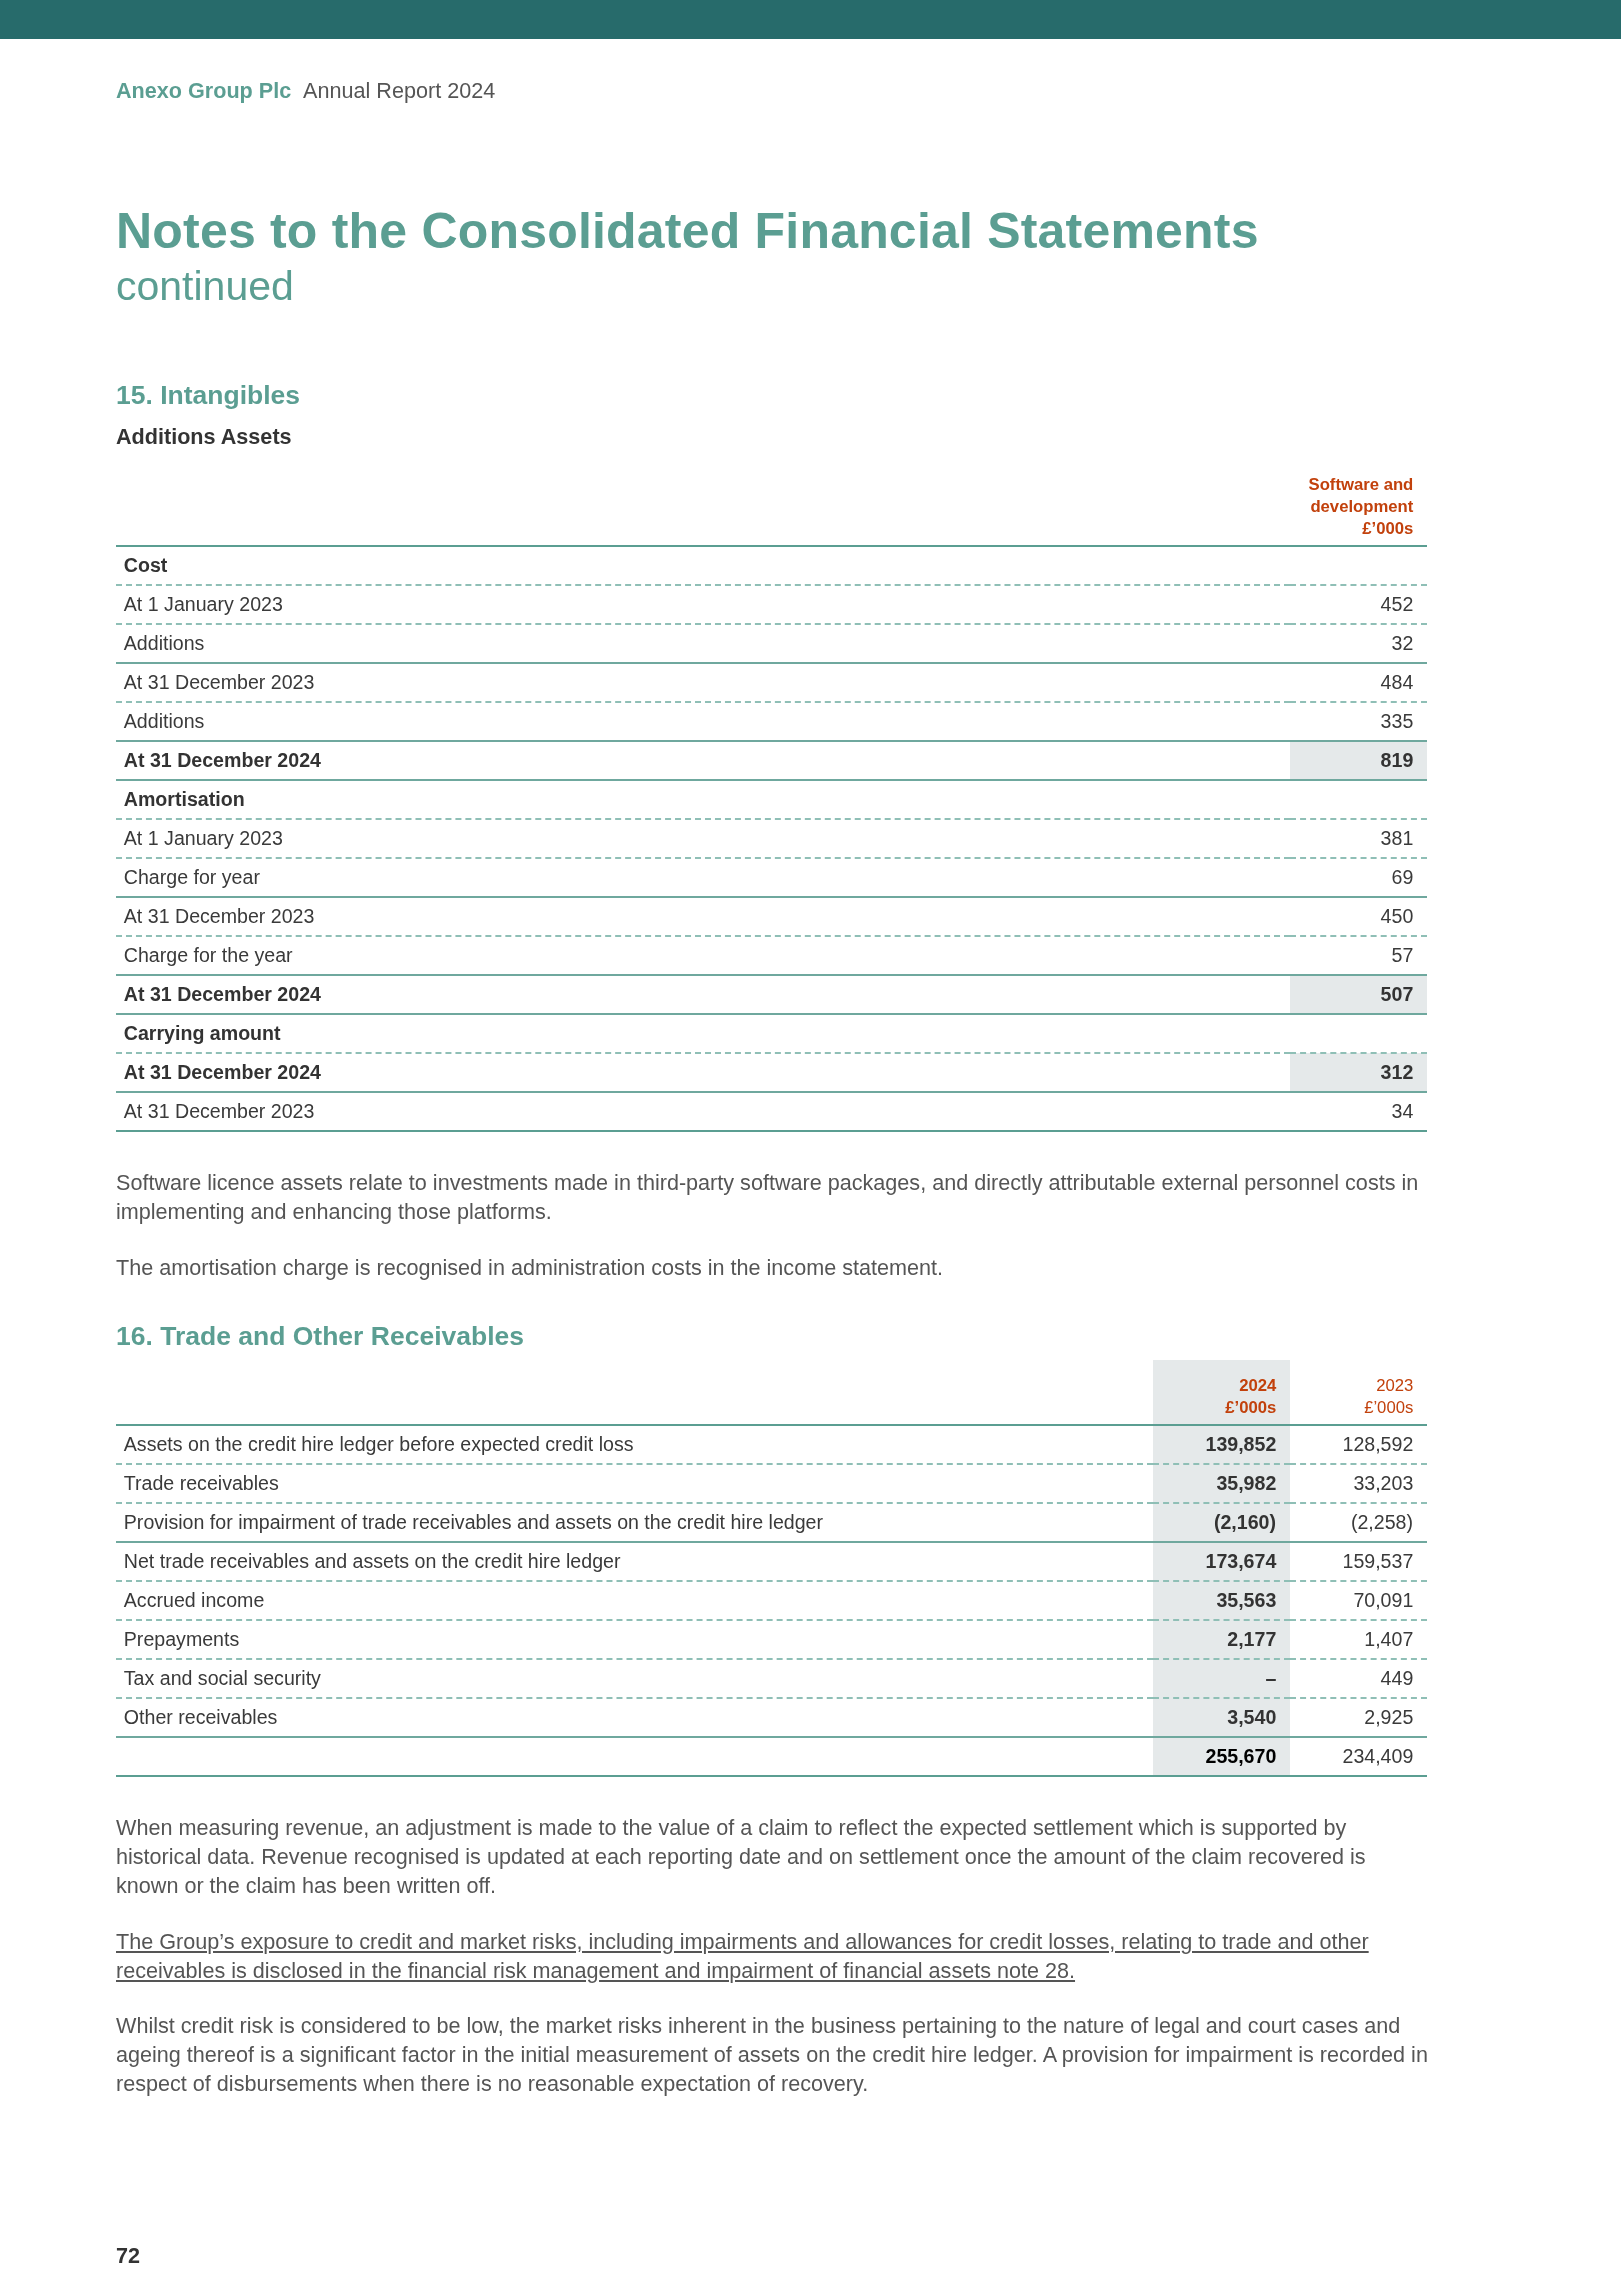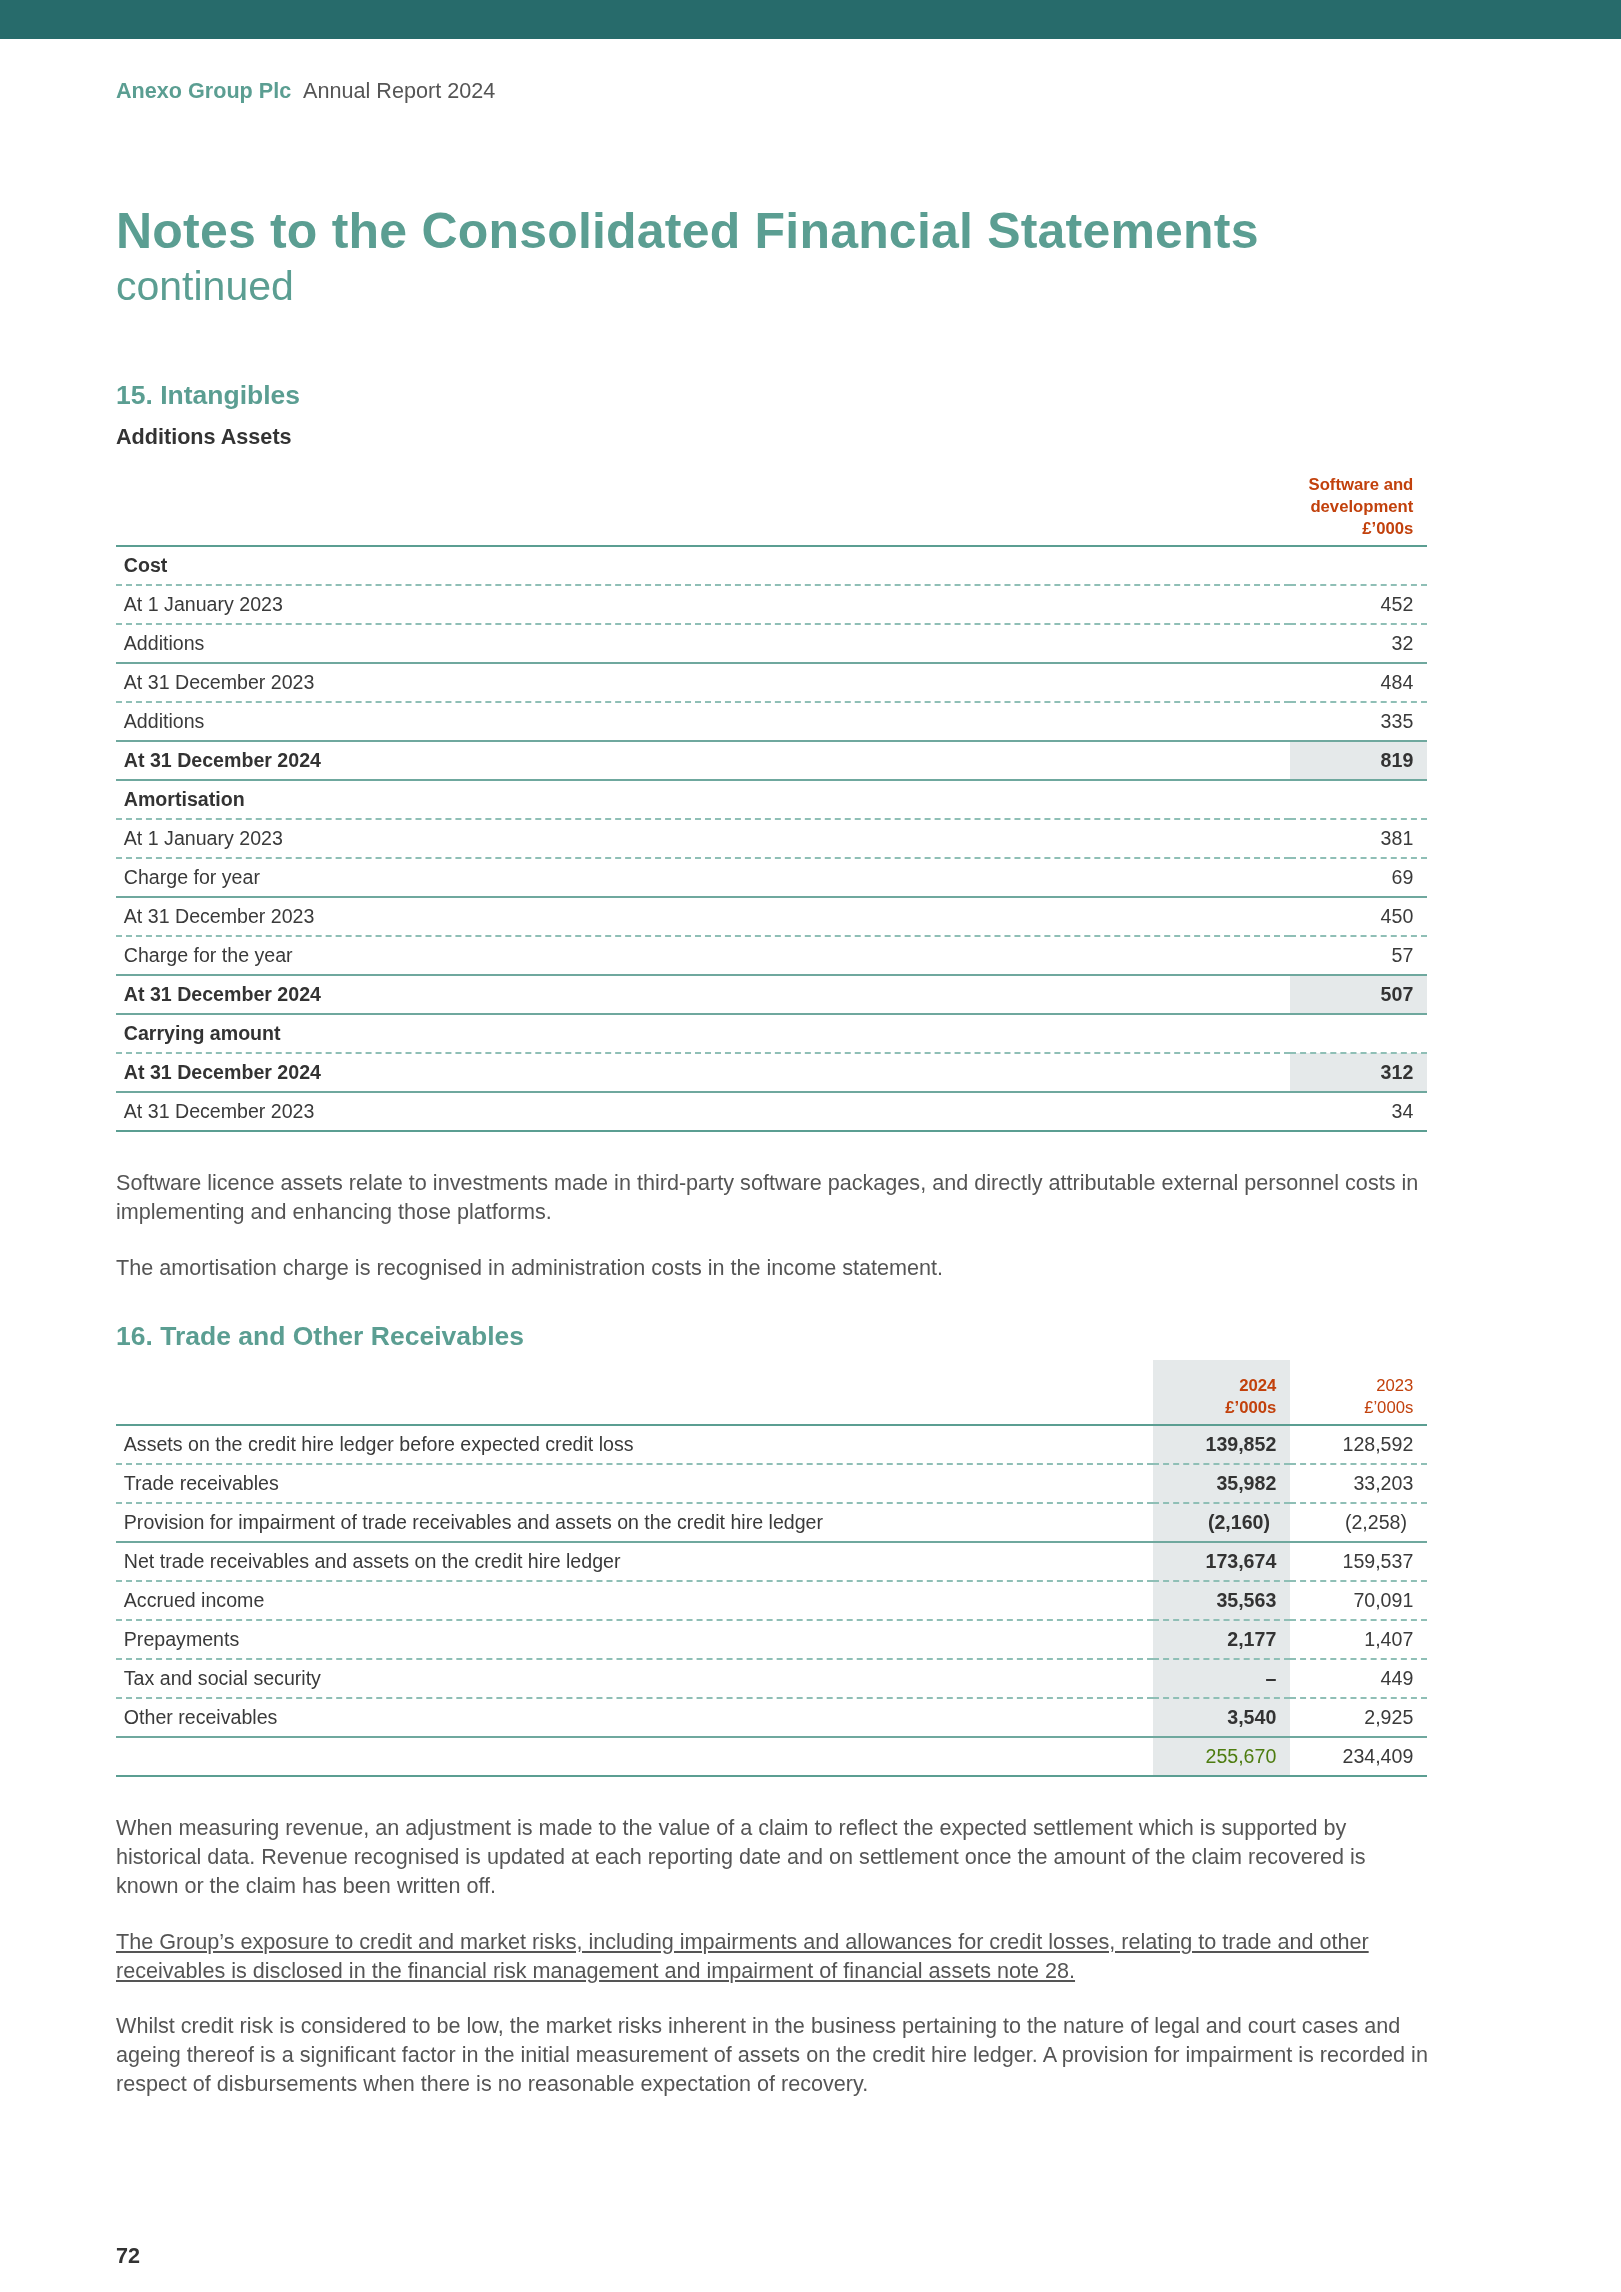--- a/index.html
+++ b/index.html
@@ -29,21 +29,21 @@
   .fin-table tr.final td { border-bottom: 2.9px solid #5b9e92; }
   .shade { background: #e5e9ea; }
 
   #t15 { top: 466px; }
   #t15 .col-val { width: 137px; }
 
   #t16 { top: 1360px; }
   #t16 .col-24 { width: 137px; }
   #t16 .col-23 { width: 137px; }
   #t16 th.y23 { font-weight: normal; }
-  #t16 td.neg { padding-right: 20px; }
+  #t16 td.neg { padding-right: 14px; }
 
   .para { position: absolute; left: 116px; width: 1313px; font-size: 21.6px; line-height: 29px; color: #555555; }
 
   .page-number { position: absolute; left: 116px; top: 2243px; font-size: 21.6px; font-weight: bold; color: #333; }
 </style>
 </head>
 <body>
 
 <div class="top-bar"></div>
 
@@ -193,21 +193,21 @@
     <td class="num shade" style="font-weight:bold;color:#333;">–</td>
     <td class="num">449</td>
   </tr>
   <tr class="solid">
     <td>Other receivables</td>
     <td class="num shade" style="font-weight:bold;color:#333;">3,540</td>
     <td class="num">2,925</td>
   </tr>
   <tr class="final">
     <td></td>
-    <td class="num shade" style="font-weight:normal;color:#4d7c0f;">255,670</td>
+    <td class="num shade" style="font-weight:bold;color:#000000;">255,670</td>
     <td class="num">234,409</td>
   </tr>
 </tbody>
   </table>
 
 <p class="para" style="top:1813px;">When measuring revenue, an adjustment is made to the value of a claim to reflect the expected settlement which is supported by historical data. Revenue recognised is updated at each reporting date and on settlement once the amount of the claim recovered is known or the claim has been written off.</p>
 <p class="para" style="top:1927px;text-decoration:underline;">The Group’s exposure to credit and market risks, including impairments and allowances for credit losses, relating to trade and other receivables is disclosed in the financial risk management and impairment of financial assets note 28.</p>
 <p class="para" style="top:2011px;">Whilst credit risk is considered to be low, the market risks inherent in the business pertaining to the nature of legal and court cases and ageing thereof is a significant factor in the initial measurement of assets on the credit hire ledger. A provision for impairment is recorded in respect of disbursements when there is no reasonable expectation of recovery.</p>
 
 <div class="page-number">72</div>

